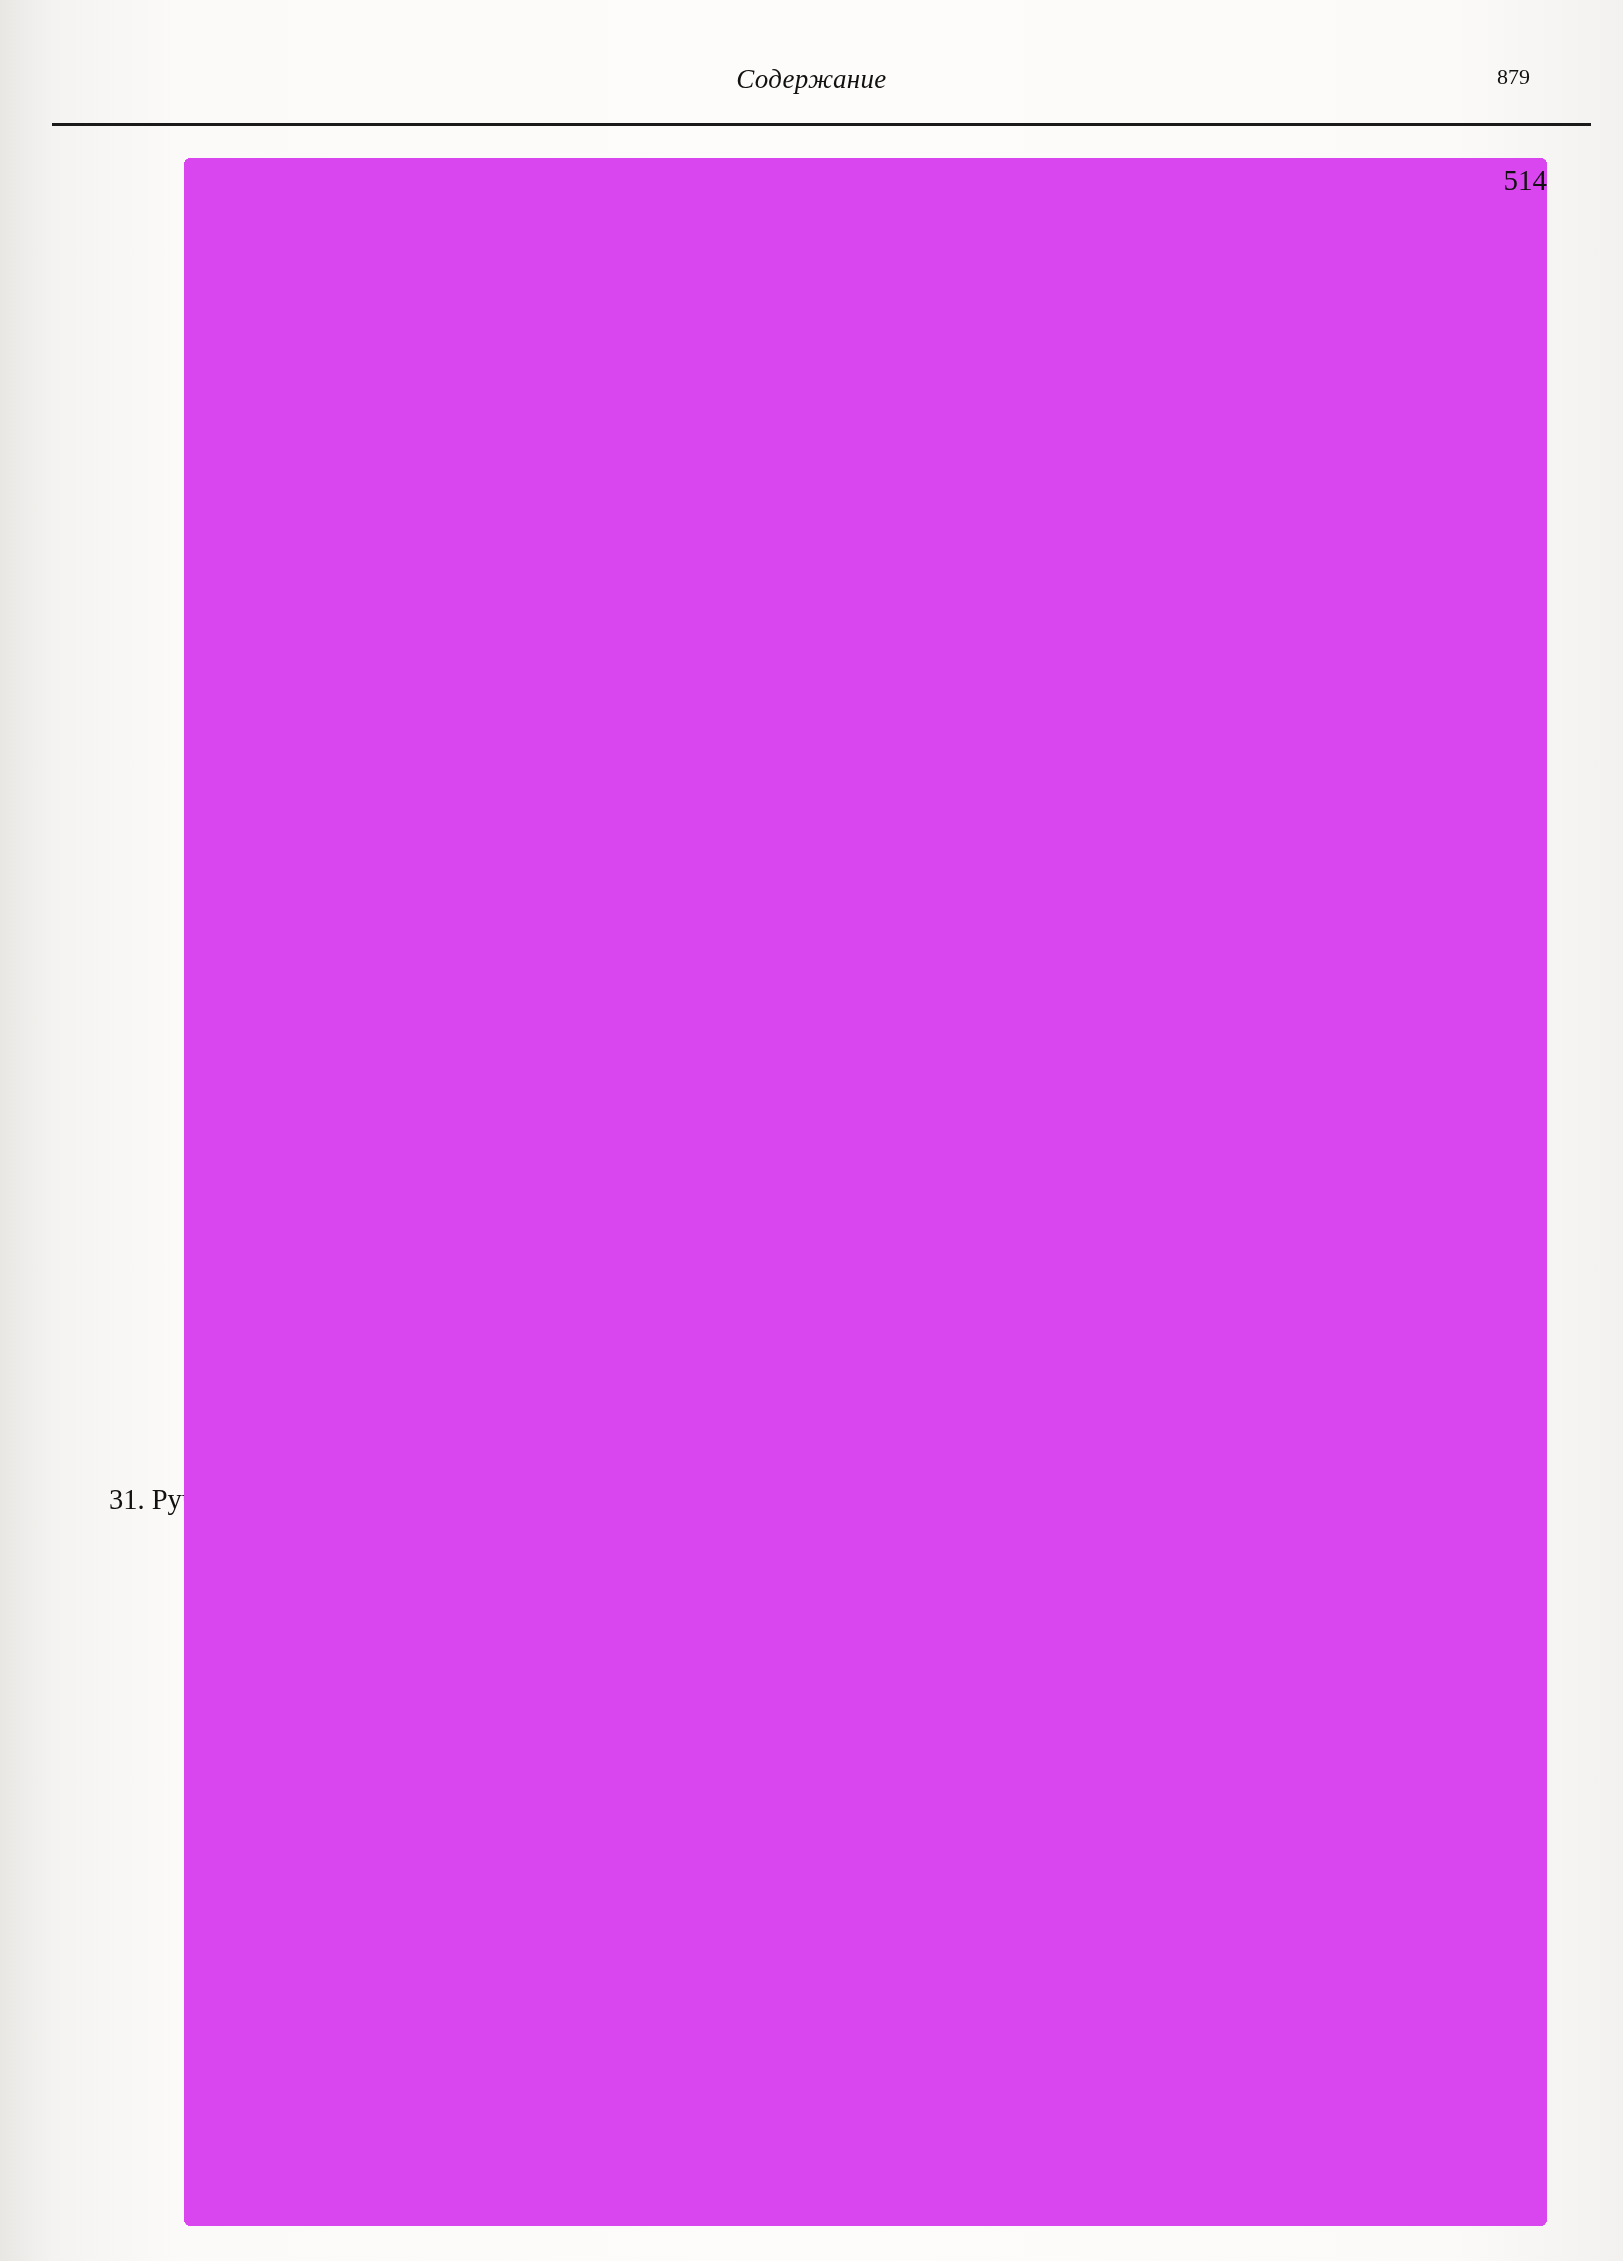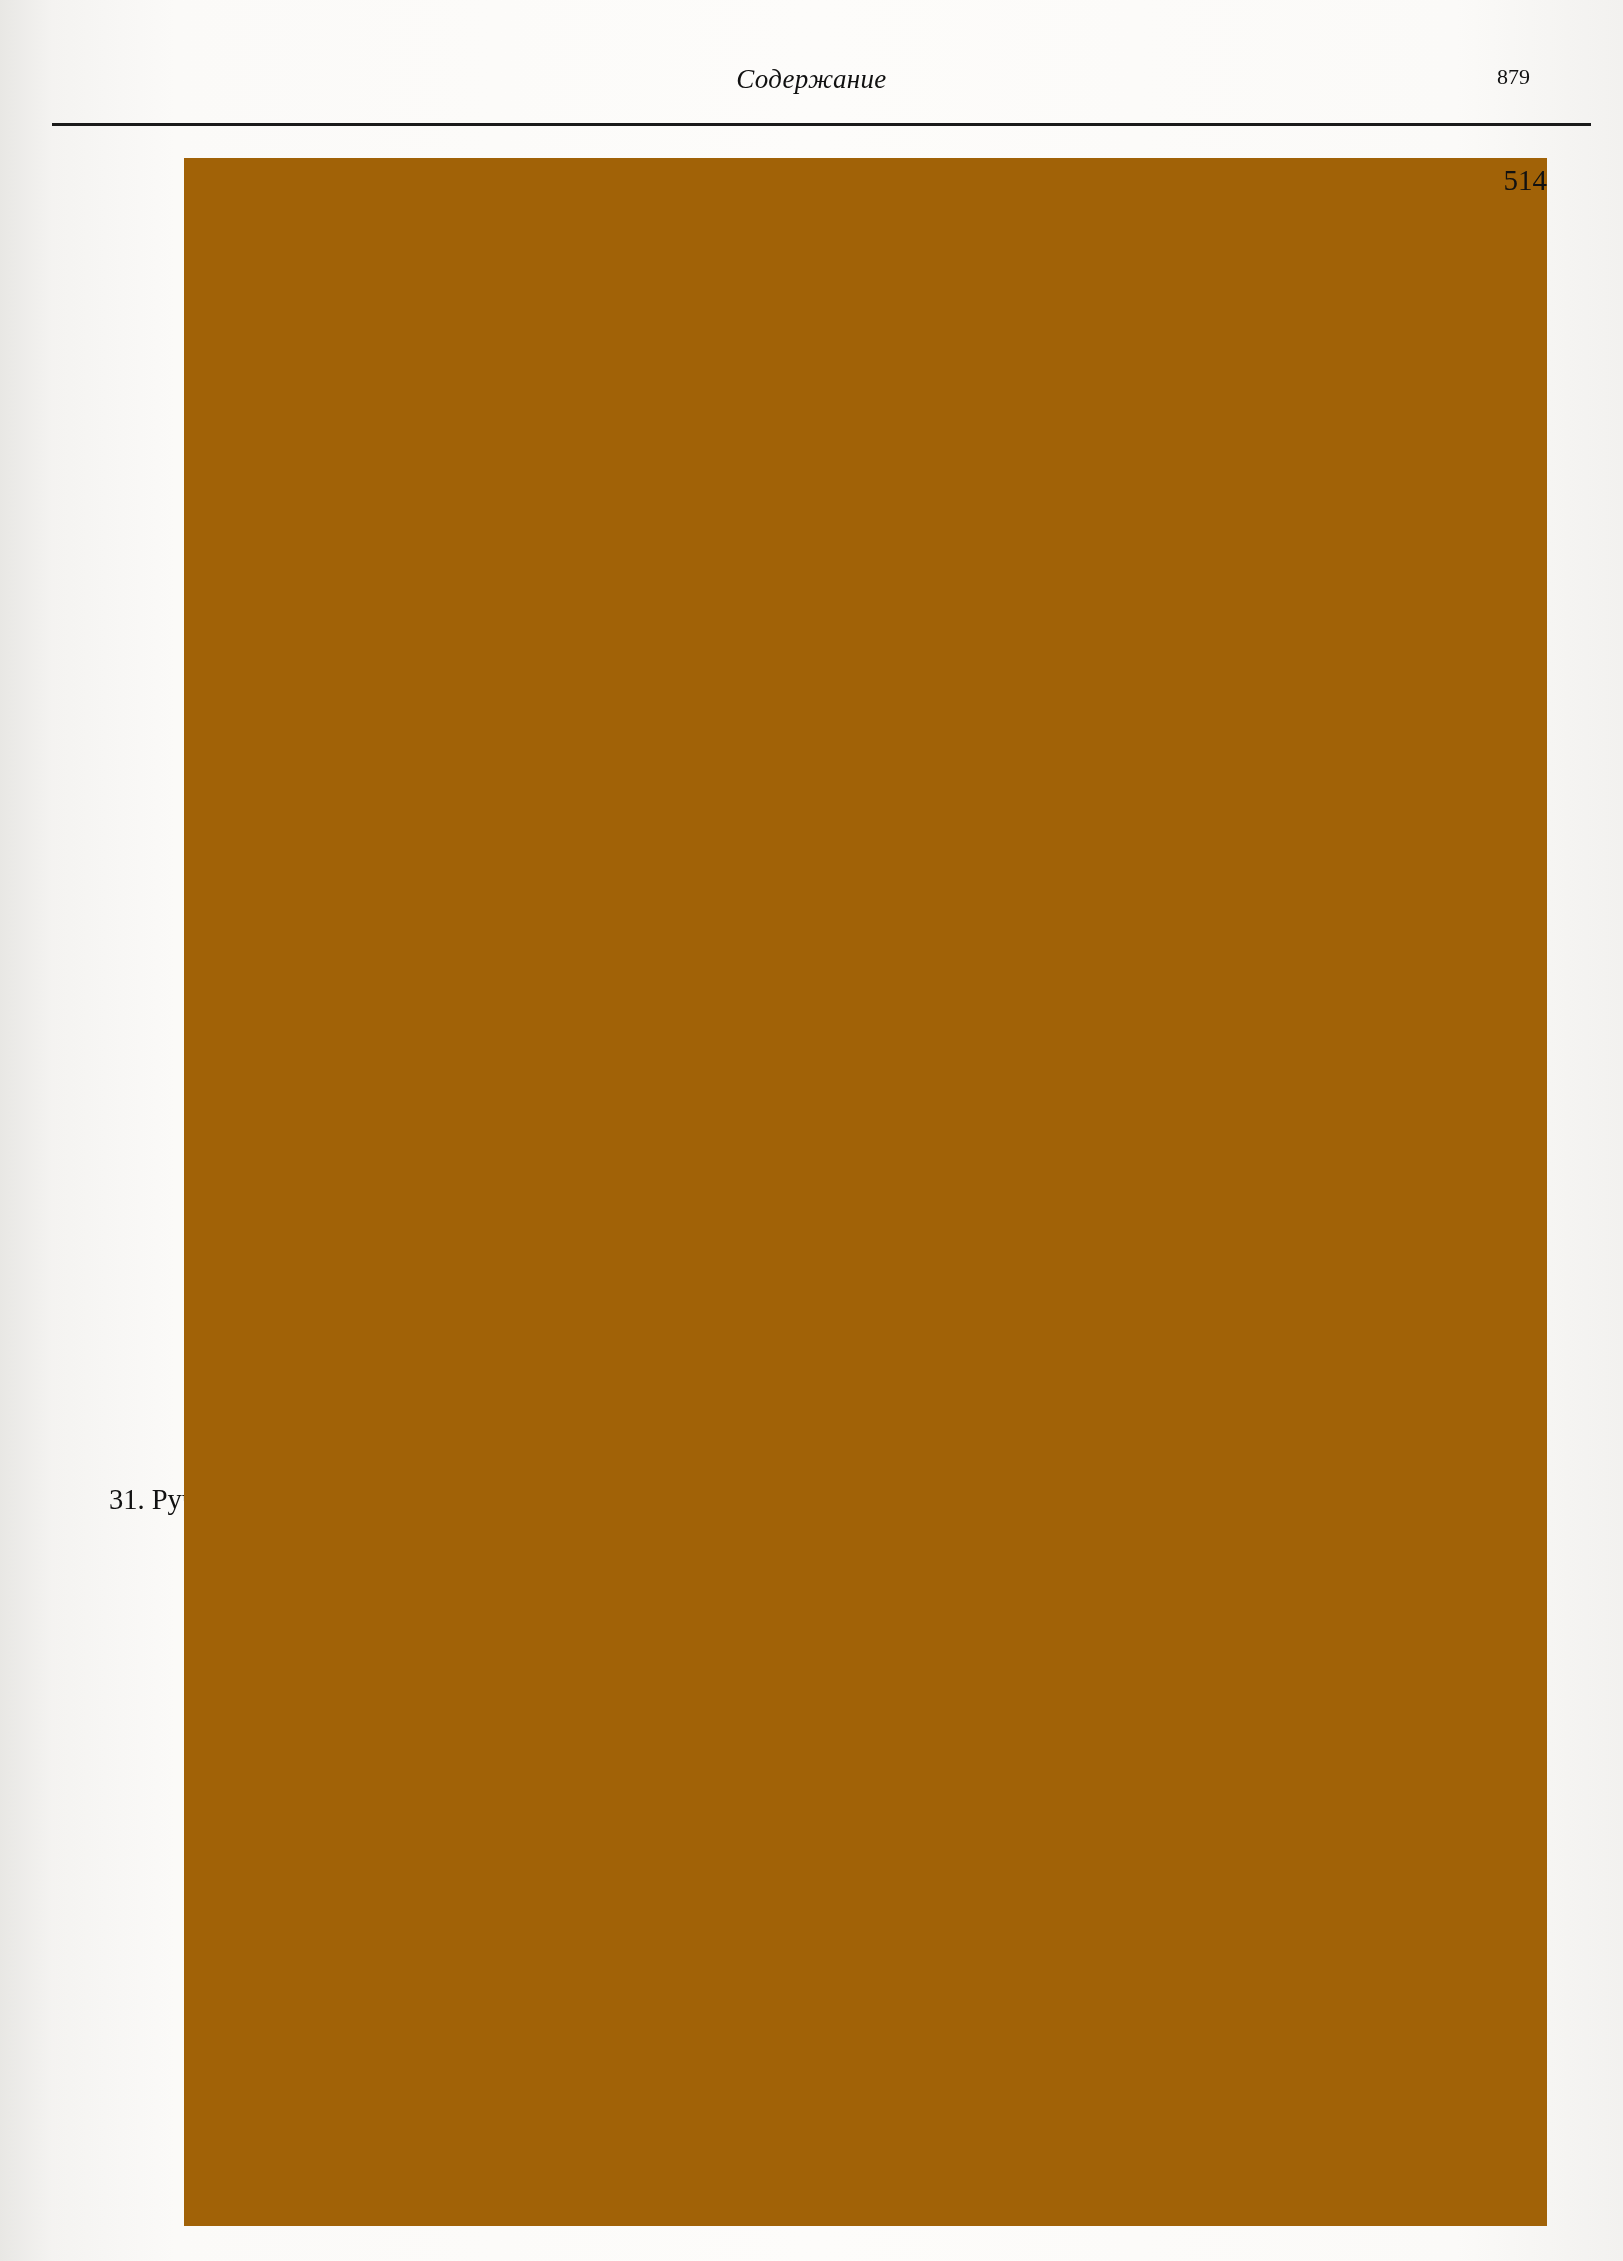--- a/index.html
+++ b/index.html
@@ -12,21 +12,22 @@
     height: 2261px;
     font-family: "Liberation Serif", serif;
     color: #111111;
     position: relative;
     overflow: hidden;
   }
   
   .page {
     position: absolute;
     inset: 0;
-    background: #a16207;
+    background: #d946ef;
+    border-radius: 8px;
   }
   .paper {
     position: absolute;
     left: 0;
     top: 0;
     width: 1623px;
     height: 2261px;
     background:
       linear-gradient(90deg, #e8e7e4 0px, #f4f3f1 52px, #fbfaf8 175px, #fdfcfa 815px, #fbfaf8 1456px, #f2f1ef 1623px);
   }

